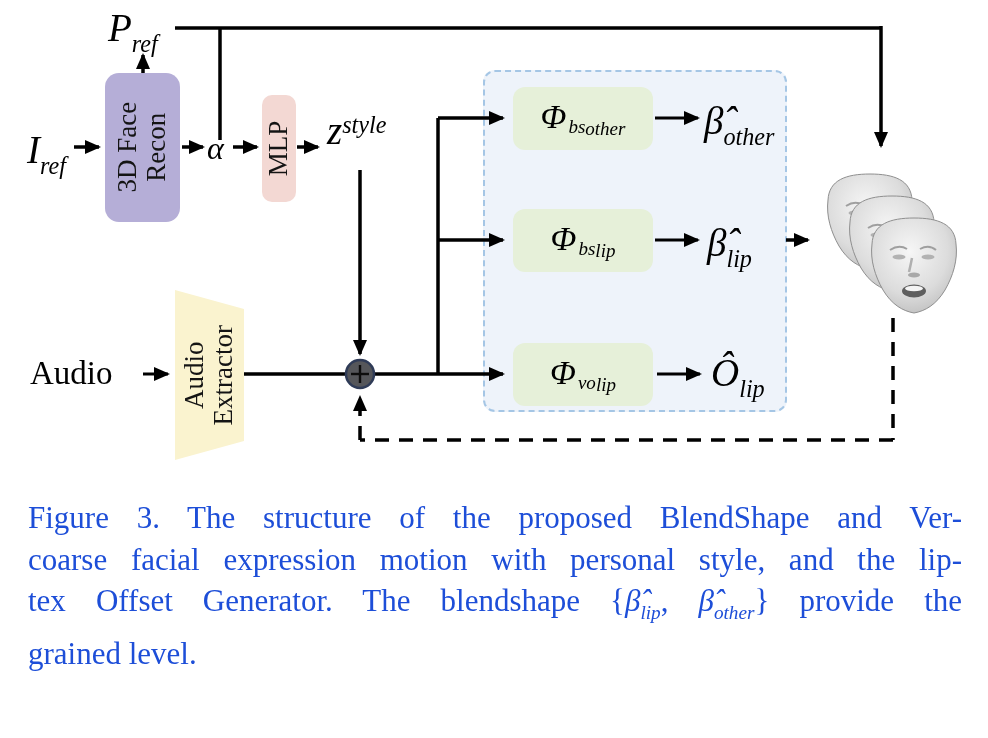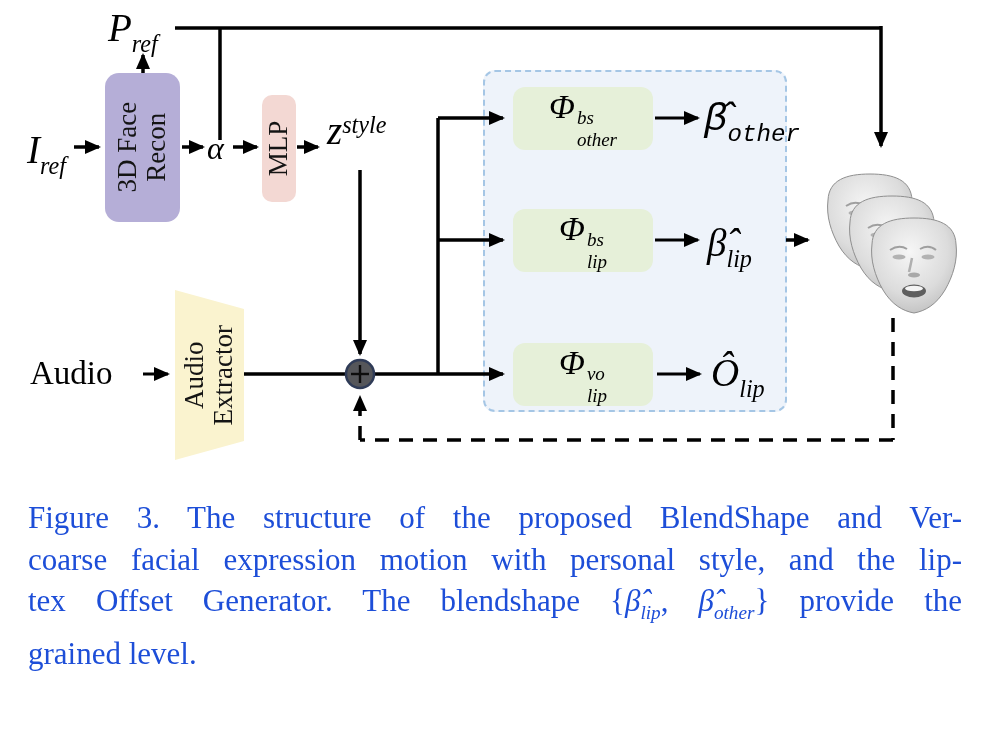--- a/index.html
+++ b/index.html
@@ -18,21 +18,21 @@
   .extractor{left:175px;top:290px;width:69px;height:170px;background:transparent;}
   .vtext{transform:rotate(-90deg);text-align:center;font-size:27px;line-height:1.08;
          white-space:nowrap;color:#141414;}
   .vtext div{white-space:nowrap;}
   .lbl{position:absolute;z-index:4;font-style:italic;font-size:39px;line-height:1;white-space:nowrap;}
   .lbl sub{font-size:0.62em;font-style:italic;vertical-align:-0.45em;letter-spacing:0;}
   .lbl sup{font-size:0.62em;font-style:italic;vertical-align:0.45em;}
   .plain{font-style:normal;}
   .phi{font-size:31px;font-style:italic;}
   .phibase{font-size:34px;}
-  .scripts{display:inline-flex;flex-direction:column;align-items:flex-start;
+  .scripts{display:inline-flex;align-items:center;
            font-size:19px;line-height:1;vertical-align:-0.30em;margin-left:2px;}
   .scripts .ssup{margin-bottom:3px;}
   .caption{position:absolute;left:28px;top:497px;width:934px;font-size:31px;line-height:41.5px;color:#1d4ed8;}
   .cap-line{text-align:justify;text-align-last:justify;}
   .cap-line.last{text-align-last:left;}
   .cap-math{font-style:italic;}
   .cap-math sub{font-size:0.62em;font-style:italic;vertical-align:-0.4em;}
   svg .wire{stroke:#000;stroke-width:3.5;fill:none;}
   svg .wire-thin{stroke:#000;stroke-width:3;fill:none;}
   svg .dashed{stroke:#000;stroke-width:3.5;fill:none;stroke-dasharray:14 10;}
@@ -152,21 +152,21 @@
             <span class="ssub">lip</span>
           </span></span>
     </div>
 
     <div class="lbl" style="left:108px;top:8px;"><span>P</span><sub>ref</sub></div>
     <div class="lbl" style="left:27px;top:130px;"><span>I</span><sub>ref</sub></div>
     <div class="lbl" style="left:207px;top:132px;font-size:32px;"><span>α</span></div>
     <div class="lbl" style="left:327px;top:111px;"><span>z</span><sup>style</sup></div>
     <div class="lbl plain" style="left:30px;top:357px;font-size:33px;">Audio</div>
 
-    <div class="lbl" style="left:704px;top:101px;font-family:Liberation Mono, monospace;"><span>β̂</span><sub>other</sub></div>
+    <div class="lbl" style="left:704px;top:101px;"><span>β̂</span><sub>other</sub></div>
     <div class="lbl" style="left:707px;top:223px;"><span>β̂</span><sub>lip</sub></div>
     <div class="lbl" style="left:711px;top:353px;"><span>Ô</span><sub>lip</sub></div>
   </div>
 
   <div class="caption">
     <div class="cap-line">Figure 3.   The structure of the proposed BlendShape and Ver-</div>
     <div class="cap-line">coarse facial expression motion with personal style, and the lip-</div>
     <div class="cap-line"><span>tex Offset Generator.  The blendshape {</span><span class="cap-math"><span>β̂</span><sub>lip</sub></span><span>, </span><span class="cap-math"><span>β̂</span><sub>other</sub></span><span>} provide the</span></div>
     <div class="cap-line last">grained level.</div>
   </div>

